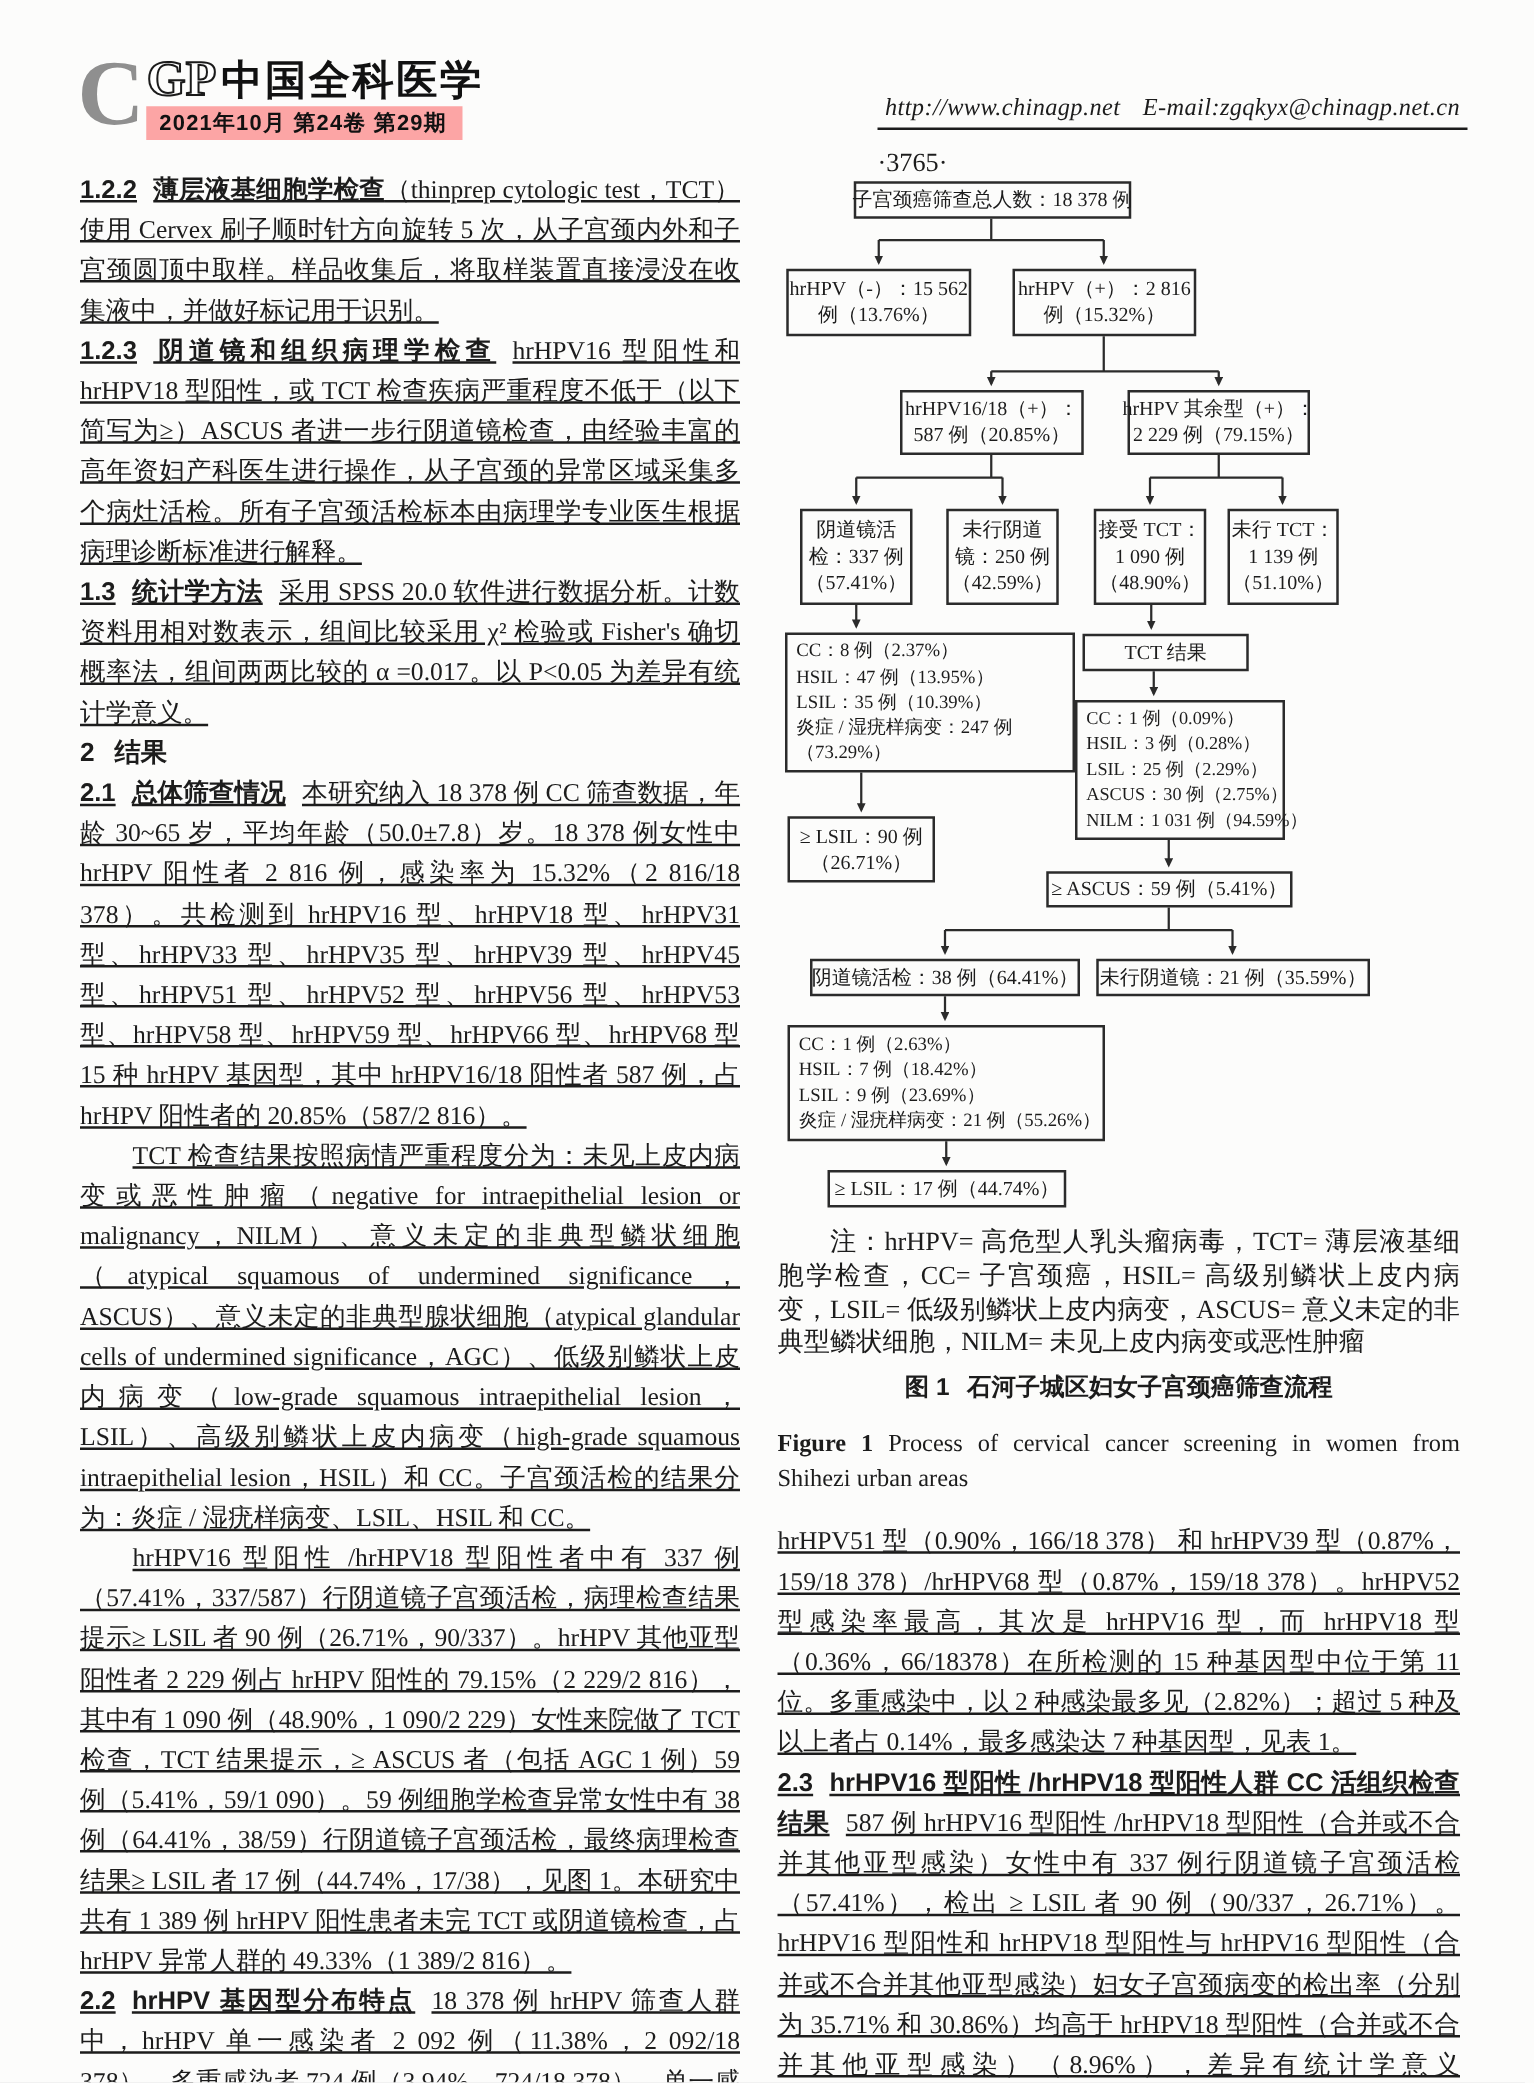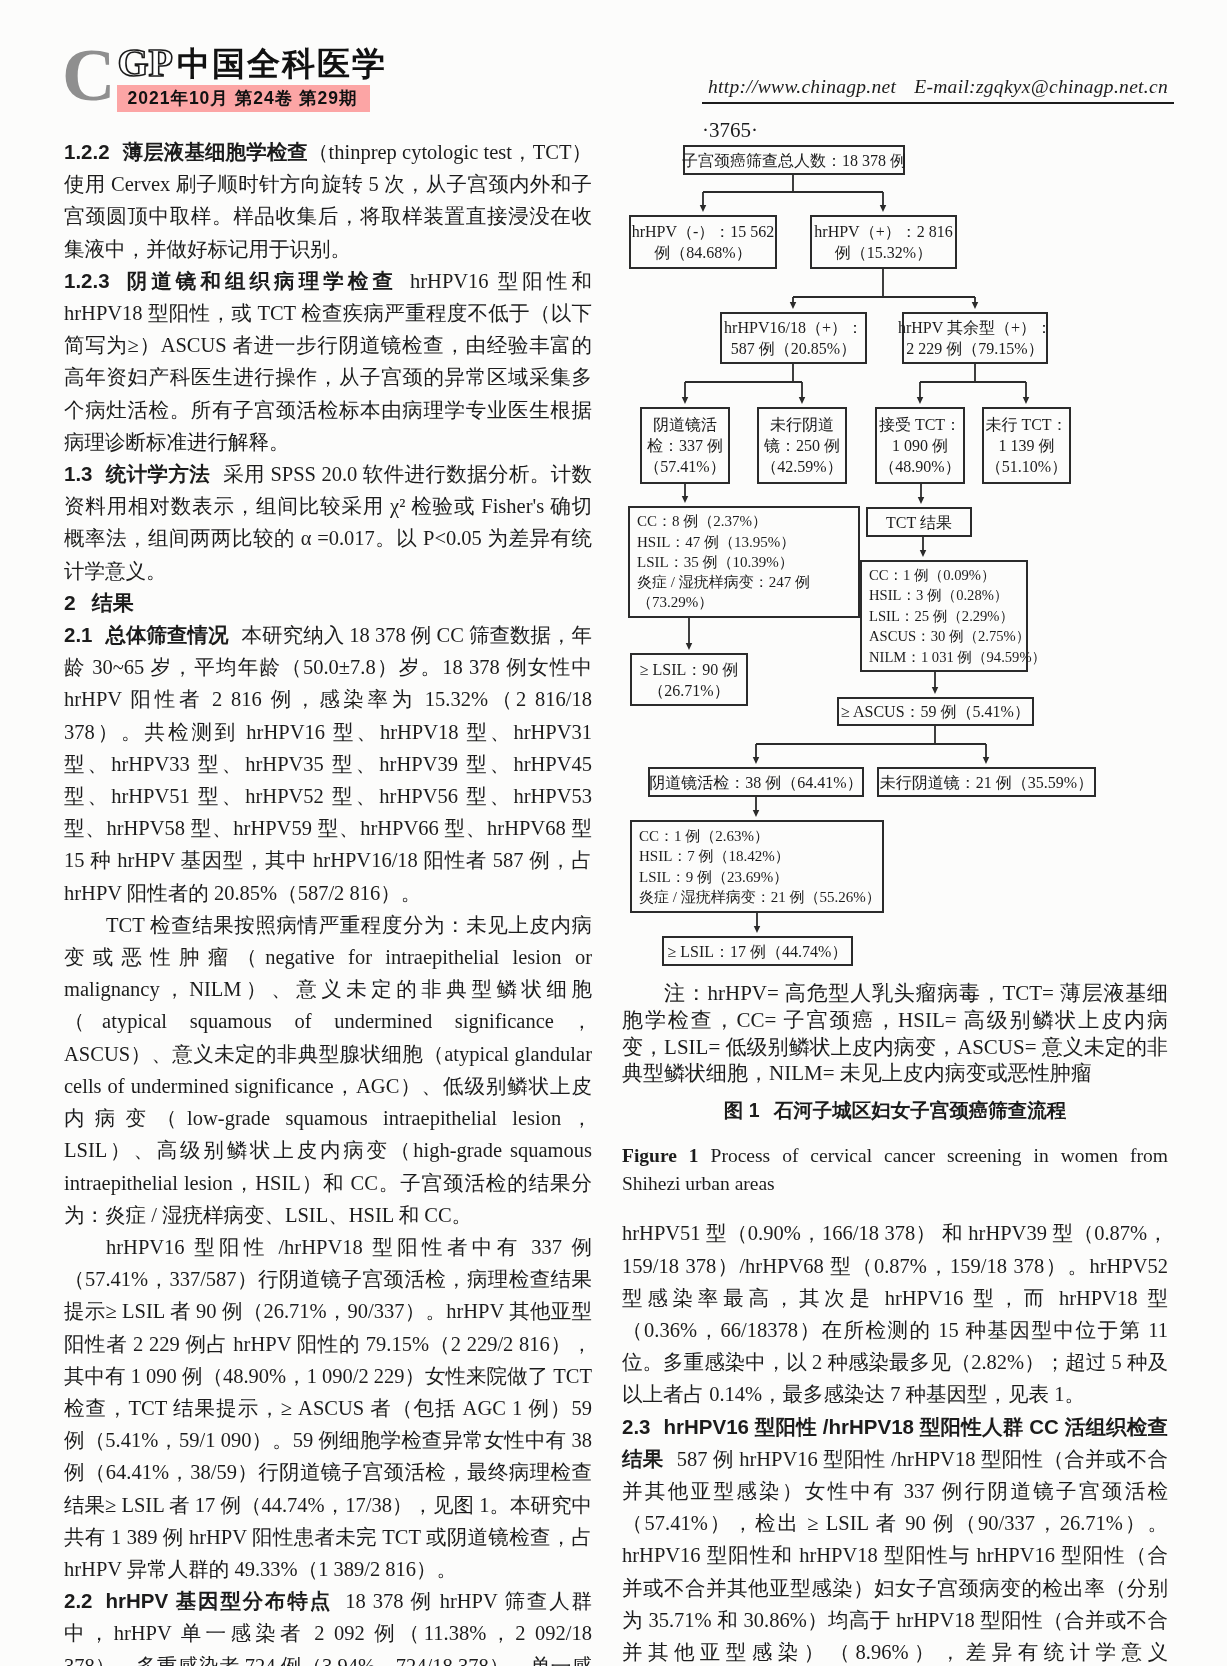--- a/index.html
+++ b/index.html
@@ -39,21 +39,21 @@
   .hdr-site {
     font-style:italic; font-size:19.5px; letter-spacing:0.3px;
     border-bottom:2px solid #1c1c1c; padding:0 6px 4px 6px; display:flex; gap:18px;
   }
   .hdr-page { font-size:21px; }
 
   
   .col { position:absolute; text-align:justify; font-size:20.5px; line-height:32.2px; }
   .col-left  { left:64px;  top:136px; width:528px; }
   .col-right { left:622px; top:130px; width:546px; }
-  .para { text-align:justify; }
+  .para { text-align:justify;text-decoration:underline; }
   .ind { text-indent:2.05em; }
   .sec-num  { font-family:"Liberation Sans","DejaVu Sans",sans-serif; font-weight:700; margin-right:13px; }
   .sec-title{ font-family:"Liberation Sans","DejaVu Sans",sans-serif; font-weight:700; }
   .sec-title.gap { margin-right:13px; }
   .h2 { font-family:"Liberation Sans","DejaVu Sans",sans-serif; font-weight:700; font-size:21px; }
   .h2 .sec-num { margin-right:16px; }
 
   
   .flowchart { position:relative; width:546px; height:842px; }
   .flowchart svg { position:absolute; left:0; top:0; }
@@ -145,21 +145,21 @@
           <path d="M134,667 L134,685" marker-end="url(#arw)"></path>
           <path d="M135,783 L135,801" marker-end="url(#arw)"></path>
         </g>
       </svg>
 
       <div class="fbox" style="left:61px;top:15px;width:222px;height:30px">
           <span class="fline">子宫颈癌筛查总人数：18 378 例</span>
         </div>
       <div class="fbox" style="left:7px;top:85px;width:148px;height:54px">
           <span class="fline">hrHPV（-）：15 562</span>
-          <span class="fline">例（84.68%）</span>
+          <span class="fline">例（13.76%）</span>
         </div>
       <div class="fbox" style="left:188px;top:85px;width:147px;height:54px">
           <span class="fline">hrHPV（+）：2 816</span>
           <span class="fline">例（15.32%）</span>
         </div>
       <div class="fbox" style="left:98px;top:182px;width:147px;height:52px">
           <span class="fline">hrHPV16/18（+）：</span>
           <span class="fline">587 例（20.85%）</span>
         </div>
       <div class="fbox" style="left:280px;top:182px;width:146px;height:52px">
@@ -186,21 +186,21 @@
           <span class="fline">1 139 例</span>
           <span class="fline">（51.10%）</span>
         </div>
       <div class="fbox fbox-detail" style="left:6px;top:376px;width:232px;height:112px">
           <span class="fline">CC：8 例（2.37%）</span>
           <span class="fline">HSIL：47 例（13.95%）</span>
           <span class="fline">LSIL：35 例（10.39%）</span>
           <span class="fline">炎症 / 湿疣样病变：247 例</span>
           <span class="fline">（73.29%）</span>
         </div>
-      <div class="fbox" style="left:244px;top:377px;width:106px;height:30px">
+      <div class="fbox" style="left:244px;top:377px;width:133px;height:30px">
           <span class="fline">TCT 结果</span>
         </div>
       <div class="fbox fbox-detail fbox-tctres" style="left:238px;top:430px;width:168px;height:112px">
           <span class="fline">CC：1 例（0.09%）</span>
           <span class="fline">HSIL：3 例（0.28%）</span>
           <span class="fline">LSIL：25 例（2.29%）</span>
           <span class="fline">ASCUS：30 例（2.75%）</span>
           <span class="fline">NILM：1 031 例（94.59%）</span>
         </div>
       <div class="fbox" style="left:8px;top:523px;width:118px;height:53px">

